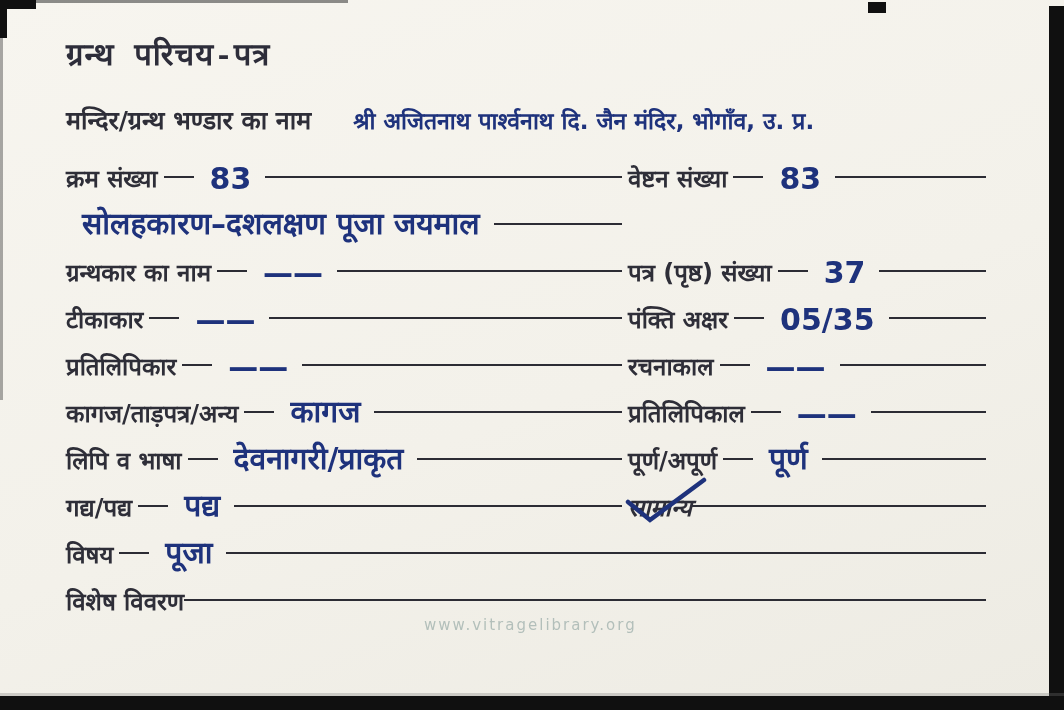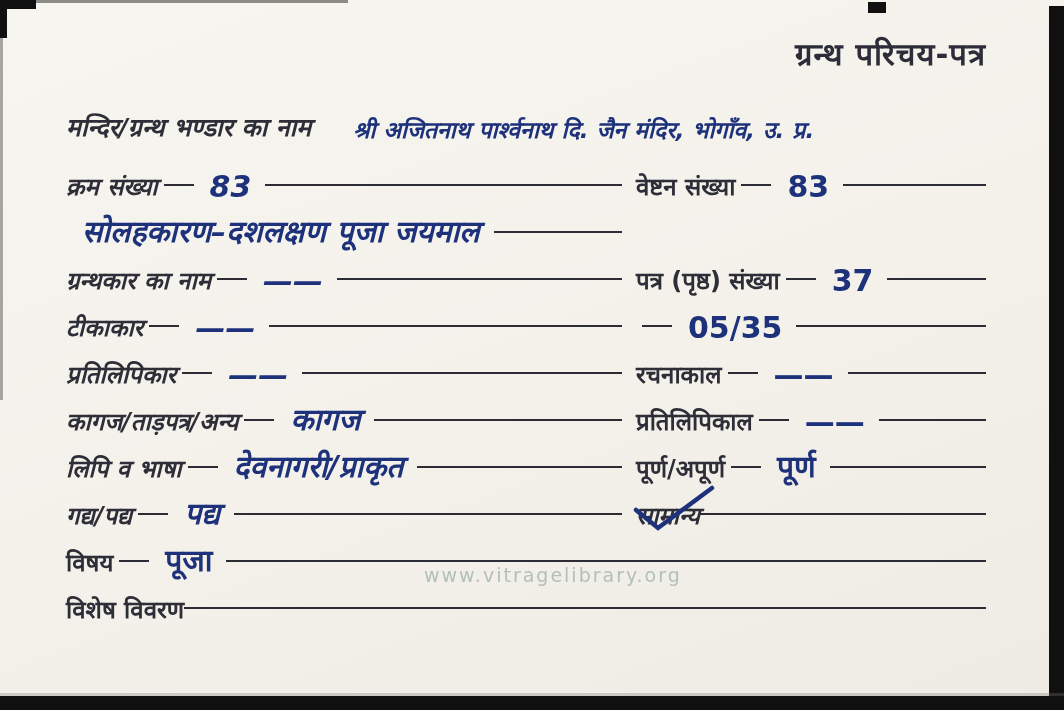--- a/index.html
+++ b/index.html
@@ -7,40 +7,40 @@
     width:1064px;height:710px;position:relative;overflow:hidden;
     background:#d9d6cf;
     font-family:"DejaVu Sans",sans-serif;
   }
   .paper{
     position:absolute;inset:0;
     background:linear-gradient(160deg,#f7f5ef 0%,#f3f1ea 55%,#edebe3 100%);
   }
   .content{position:absolute;left:66px;right:78px;top:26px;}
   .title{
-    text-align:right;font-size:31px;font-weight:700;color:#2d2d3a;
-    margin:6px 0 20px 0;letter-spacing:1px;
-  }
-  .header-row{display:flex;align-items:flex-end;height:52px;margin-bottom:12px;font-style:italic;}
+    text-align:left;font-size:31px;font-weight:700;color:#2d2d3a;
+    margin:6px 0 20px 0;letter-spacing:1px;font-family:Liberation Mono, monospace;
+  }
+  .header-row{display:flex;align-items:center;height:52px;margin-bottom:4px;}
   .header-row .label{font-size:25px;font-weight:600;color:#2e2e38;white-space:nowrap;}
   .header-row .value{font-size:23px;font-weight:700;color:#1e327c;margin-left:26px;white-space:nowrap;}
   .row{display:flex;height:47px;}
   .field{display:flex;align-items:flex-end;min-width:0;}
-  .field.left{width:556px;flex:0 0 auto;font-style:italic;}
-  .field.right{flex:1 1 auto;margin-left:14px;}
+  .field.left{width:556px;flex:0 0 auto;}
+  .field.right{flex:1 1 auto;margin-left:6px;}
   .field.full{flex:1 1 auto;align-items:flex-end;}
   .label{font-size:24px;font-weight:600;color:#2e2e38;white-space:nowrap;padding-bottom:3px;}
   .value{font-size:30px;font-weight:700;color:#1e327c;white-space:nowrap;padding:0 14px 1px 16px;}
   .rule{flex:1 1 auto;min-width:6px;border-bottom:2px solid #2c2c34;margin-bottom:19px;}
   .rule.short{flex:0 0 auto;width:30px;margin-left:6px;}
   .check-wrap{position:relative;display:inline-block;padding-bottom:3px;}
   .check-wrap .opt{font-size:24px;font-weight:600;color:#2e2e38;white-space:nowrap;font-style:italic;}
   .check-svg{position:absolute;left:-8px;top:-14px;width:92px;height:52px;pointer-events:none;}
   .watermark{
-    position:absolute;left:424px;top:564px;font-size:19px;letter-spacing:2px;
+    position:absolute;left:424px;top:616px;font-size:15px;letter-spacing:2px;
     color:#a4b4b0;opacity:.8;white-space:nowrap;
   }
   .scan{position:absolute;background:#101010;}
   .edge-top{left:0;top:0;width:348px;height:3px;background:#333;opacity:.55;}
   .edge-left{left:0;top:0;width:3px;height:400px;background:#444;opacity:.45;}
   .corner-tl-h{left:0;top:0;width:36px;height:9px;}
   .corner-tl-v{left:0;top:0;width:7px;height:38px;}
   .mark-tr{left:868px;top:2px;width:18px;height:11px;}
   .edge-right{right:0;top:6px;bottom:0;width:15px;}
   .edge-bottom{left:0;right:0;bottom:0;height:14px;}
@@ -97,20 +97,21 @@
     </div>
 
     <div class="row">
       <div class="field left">
         <span class="label">टीकाकार</span>
         <span class="rule short"></span>
         <span class="value">——</span>
         <span class="rule"></span>
       </div>
       <div class="field right">
+        <span class="label">पंक्ति अक्षर</span>
         <span class="rule short"></span>
         <span class="value">05/35</span>
         <span class="rule"></span>
       </div>
     </div>
 
     <div class="row">
       <div class="field left">
         <span class="label">प्रतिलिपिकार</span>
         <span class="rule short"></span>

